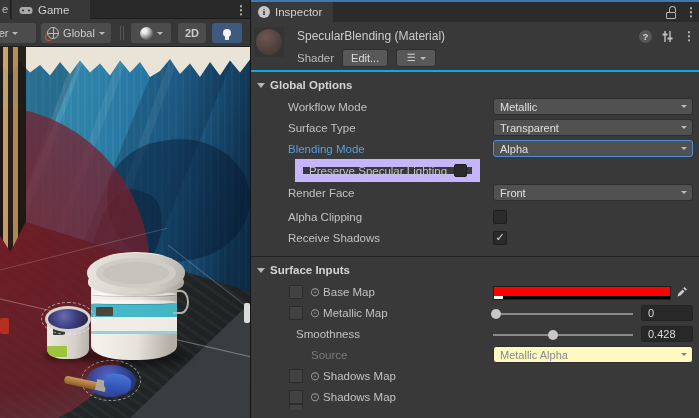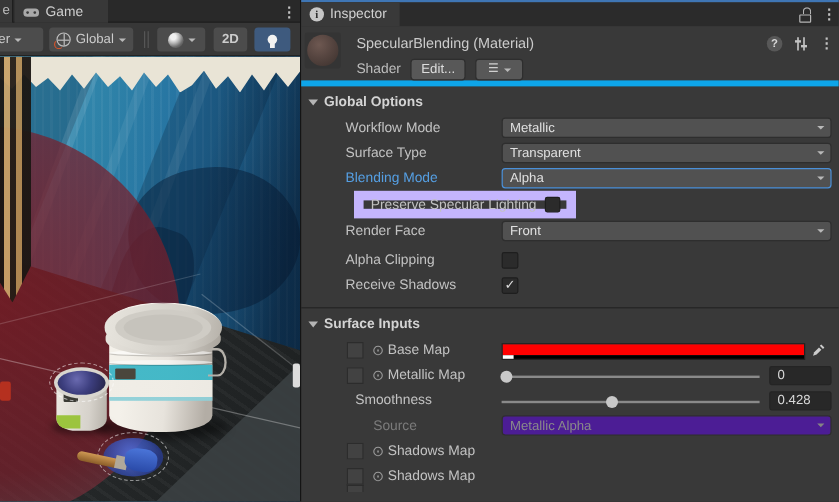--- a/index.html
+++ b/index.html
@@ -112,52 +112,52 @@
     display:flex; align-items:center; gap:5px; padding-left:7px; font-size:11.5px; color:#d2d2d2; }
   .circle-i { width:12px; height:12px; border-radius:50%; background:#c7c7c7; color:#2b2b2b;
     font-size:9px; font-weight:bold; font-family:"Liberation Serif",serif; display:flex; align-items:center; justify-content:center; }
   .insp-tab-icons { position:absolute; right:2px; top:0; height:20px; display:flex; align-items:center; gap:8px; }
   .lock { position:relative; width:11px; height:13px; }
   .lock .shackle { position:absolute; left:3px; top:0; width:7px; height:6px; border:1.5px solid #b5b5b5;
     border-bottom:none; border-radius:4px 4px 0 0; }
   .lock .body { position:absolute; left:0; bottom:0; width:10px; height:7px; border:1.5px solid #b5b5b5; border-radius:1px; }
   .kebab { color:#c2c2c2; font-size:12px; font-weight:bold; line-height:1; }
 
-  .mat-header { position:relative; height:50px; background:#393939; border-bottom:5px solid #0ea5e9; }
+  .mat-header { position:relative; height:50px; background:#393939; border-bottom:2px solid #0ea5e9; }
   .mat-thumb { position:absolute; left:3px; top:5px; width:30px; height:30px; background:#343434; border-radius:2px;
     overflow:hidden; }
   .mat-thumb-sphere { position:absolute; left:2px; top:2px; width:26px; height:26px; border-radius:50%;
     background:radial-gradient(circle at 38% 32%, #6e5851 0%, #564540 45%, #3b302c 100%); }
   .mat-title-row { position:absolute; left:46px; top:5px; right:4px; height:18px; display:flex; align-items:center; }
   .mat-title { flex:1; color:#cbcbcb; font-size:12px; }
   .mat-title-icons { display:flex; align-items:center; gap:9px; }
   .help-circle { width:13px; height:13px; border-radius:50%; background:#585858; color:#d8d8d8; font-size:9.5px;
     font-weight:bold; display:flex; align-items:center; justify-content:center; }
   .shader-row { position:absolute; left:46px; top:27px; right:4px; height:18px; display:flex; align-items:center; gap:8px; }
   .shader-label { color:#bdbdbd; }
   .dropdown { height:17px; background:#515151; border:1px solid #2e2e2e; border-radius:3px;
     display:flex; align-items:center; padding:0 6px; color:#e0e0e0; font-size:11px; position:relative; }
   .dropdown .dd-caret { position:absolute; right:5px; }
   .dropdown.focus { border-color:#4a90d9; }
-  .dropdown.disabled { background:#4c1d95; color:#8a8a8a; }
+  .dropdown.disabled { background:#fef9c3; color:#8a8a8a; }
   .dropdown.disabled .dd-caret { border-top-color:#848484; }
   .shader-dd { width:258px; }
   .btn { height:18px; background:#585858; border:1px solid #2e2e2e; border-radius:3px; color:#dddddd;
     font-size:11px; display:flex; align-items:center; padding:0 8px; }
   .menu-btn { width:40px; justify-content:center; gap:4px; }
   .hamburger { font-size:10px; color:#cfcfcf; line-height:1; }
 
   .insp-body { position:relative; }
   .sep { height:1px; background:#232323; }
   .sec-header { display:flex; align-items:center; height:22px; padding-left:6px; gap:5px; font-weight:bold;
     color:#d4d4d4; font-size:11.5px; margin-top:2px; }
   .foldout { width:0; height:0; border-left:4.5px solid transparent; border-right:4.5px solid transparent;
     border-top:5.5px solid #b5b5b5; }
   .row { display:flex; align-items:center; height:21px; padding-right:6px; }
-  .row .lbl { width:167px; padding-left:37px; color:#c2c2c2; white-space:nowrap; overflow:hidden; }
+  .row .lbl { width:242px; padding-left:37px; color:#c2c2c2; white-space:nowrap; overflow:hidden; }
   .row .lbl.blue { color:#559fe3; }
   .row .lbl.dim { color:#7b7b7b; }
   .row .lbl.ind2 { padding-left:45px; }
   .field { flex:1; display:flex; align-items:flex-end; position:relative; }
   .field .dropdown { flex:1; }
   .checkbox { width:14px; height:14px; background:#2b2b2b; border:1px solid #1e1e1e; border-radius:2px;
     display:flex; align-items:center; justify-content:center; color:#dcdcdc; font-size:11px; }
   .checkbox:not(.checked) .ck { display:none; }
   .maplbl { display:flex; align-items:center; gap:3px; }
   .tex-thumb { width:14px; height:14px; background:#424242; border:1px solid #2c2c2c; margin-right:4px; }

